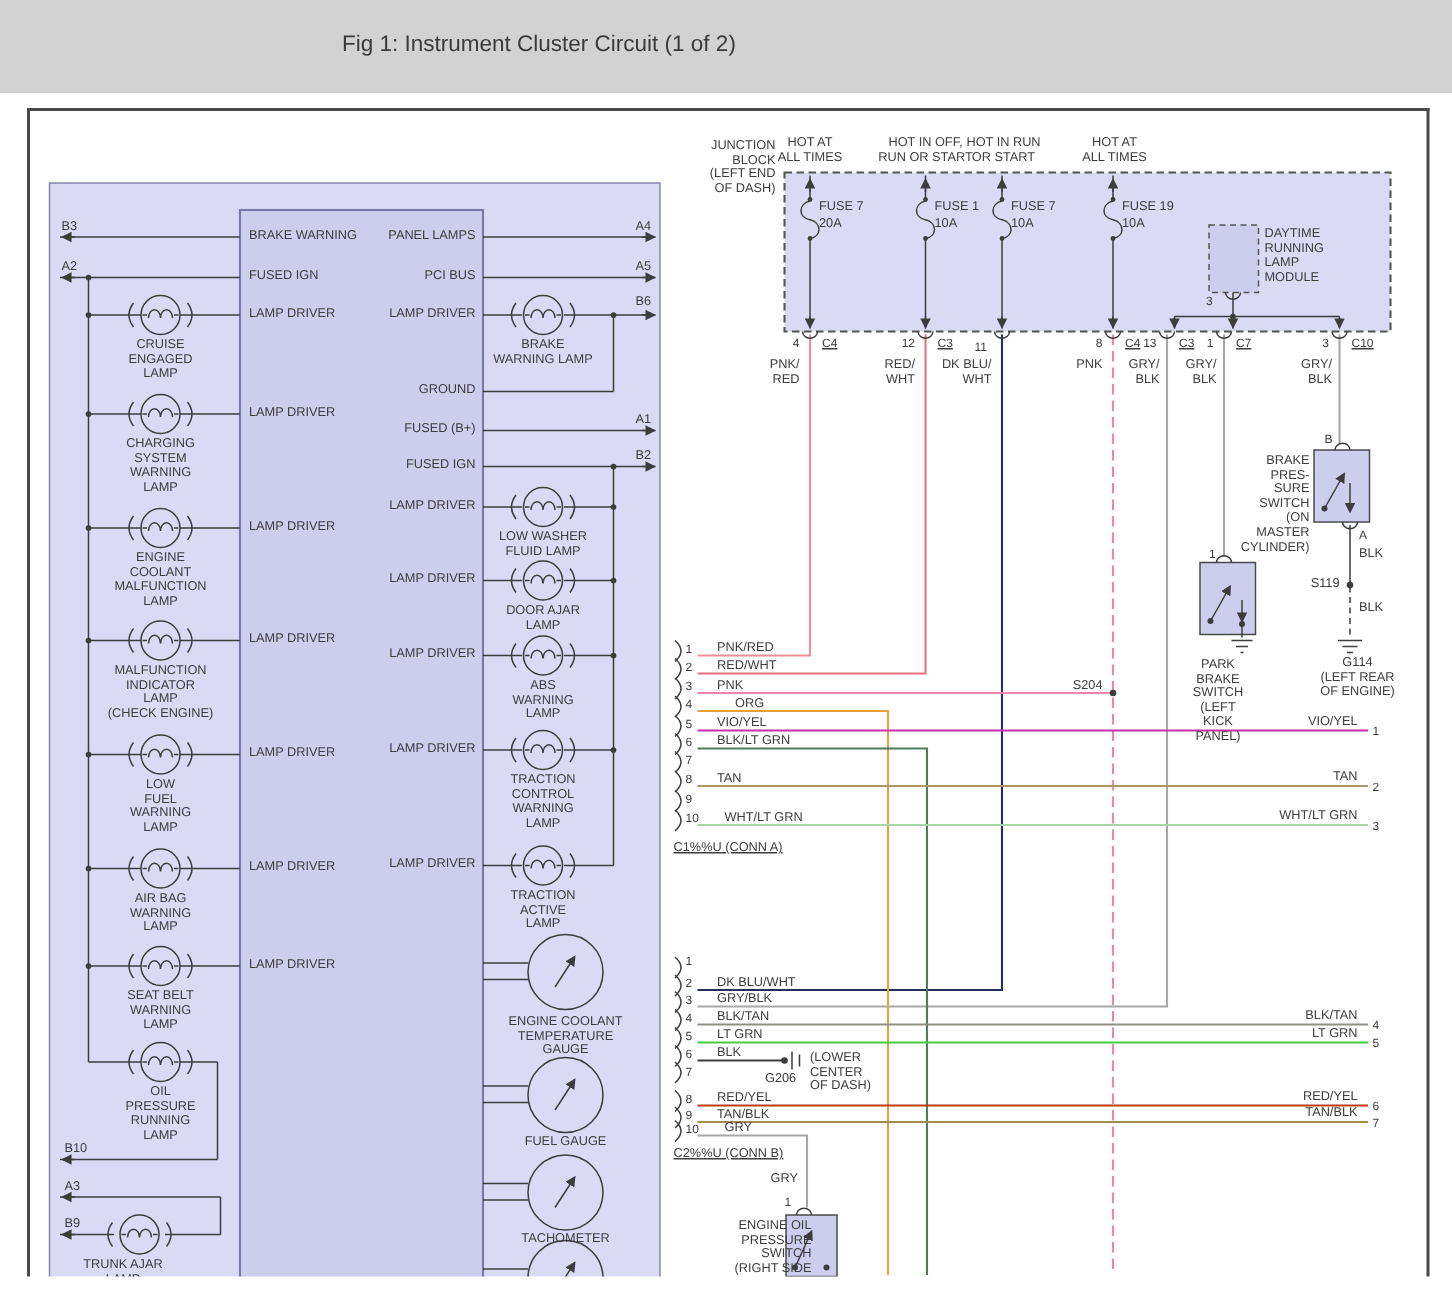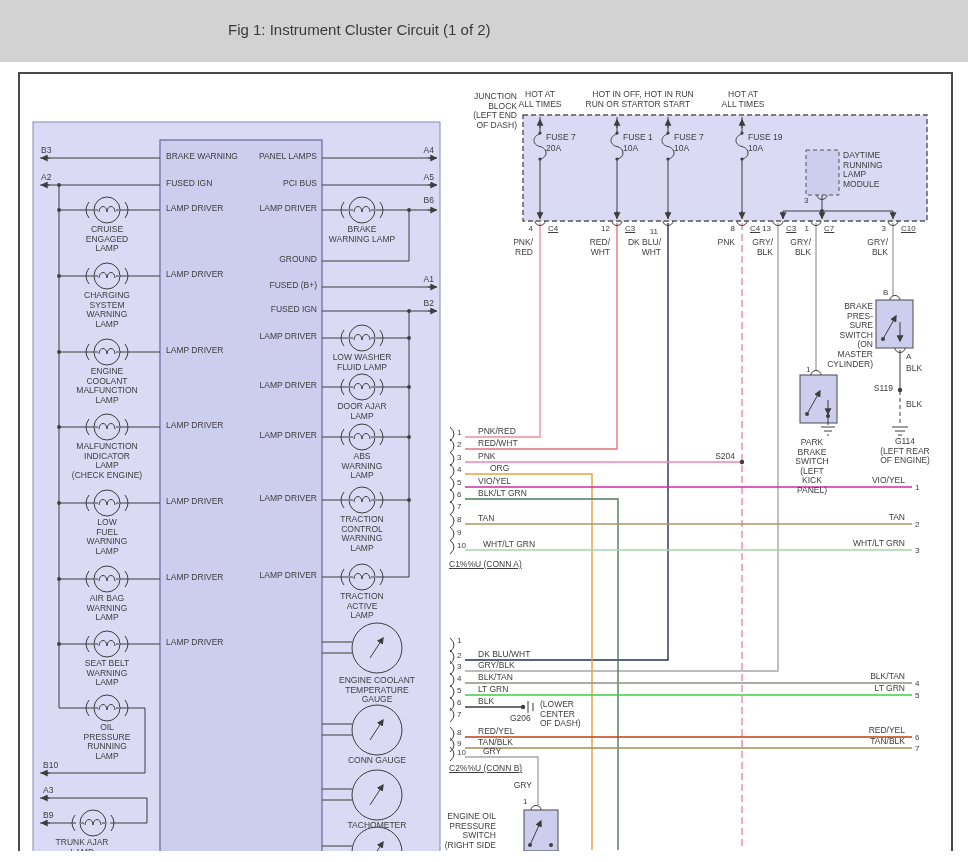--- a/index.html
+++ b/index.html
@@ -331,21 +331,21 @@
 CONTROL
 WARNING
 LAMP</div>
 <div class="lb c" style="left:312px;top:592px;width:100px">TRACTION
 ACTIVE
 LAMP</div>
 
 <div class="lb c" style="left:317px;top:676px;width:120px">ENGINE COOLANT
 TEMPERATURE
 GAUGE</div>
-<div class="lb c" style="left:317px;top:756px;width:120px">CONN GAUGE</div>
+<div class="lb c" style="left:317px;top:756px;width:120px">FUEL GAUGE</div>
 <div class="lb c" style="left:317px;top:821px;width:120px">TACHOMETER</div>
 
 <div class="lb sm" style="left:457px;top:428px">1</div>
 <div class="lb" style="left:478px;top:427px">PNK/RED</div>
 <div class="lb sm" style="left:457px;top:440px">2</div>
 <div class="lb" style="left:478px;top:439px">RED/WHT</div>
 <div class="lb sm" style="left:457px;top:453px">3</div>
 <div class="lb" style="left:478px;top:452px">PNK</div>
 <div class="lb sm" style="left:457px;top:465px">4</div>
 <div class="lb" style="left:490px;top:464px">ORG</div>
@@ -421,18 +421,18 @@
 PANEL)</div>
 
 <div class="lb r" style="left:695px;top:452px;width:40px">S204</div>
 <div class="lb" style="left:510px;top:714px">G206</div>
 <div class="lb" style="left:540px;top:700px">(LOWER
 CENTER
 OF DASH)</div>
 
 <div class="lb r" style="left:492px;top:781px;width:40px">GRY</div>
 <div class="lb sm" style="left:523px;top:797px">1</div>
-<div class="lb r" style="left:426px;top:812px;width:70px">ENGINE OIL
+<div class="lb r" style="left:471px;top:812px;width:70px">ENGINE OIL
 PRESSURE
 SWITCH
 (RIGHT SIDE</div>
 
 <div id="bottomcover"></div>
 
 </body></html>

